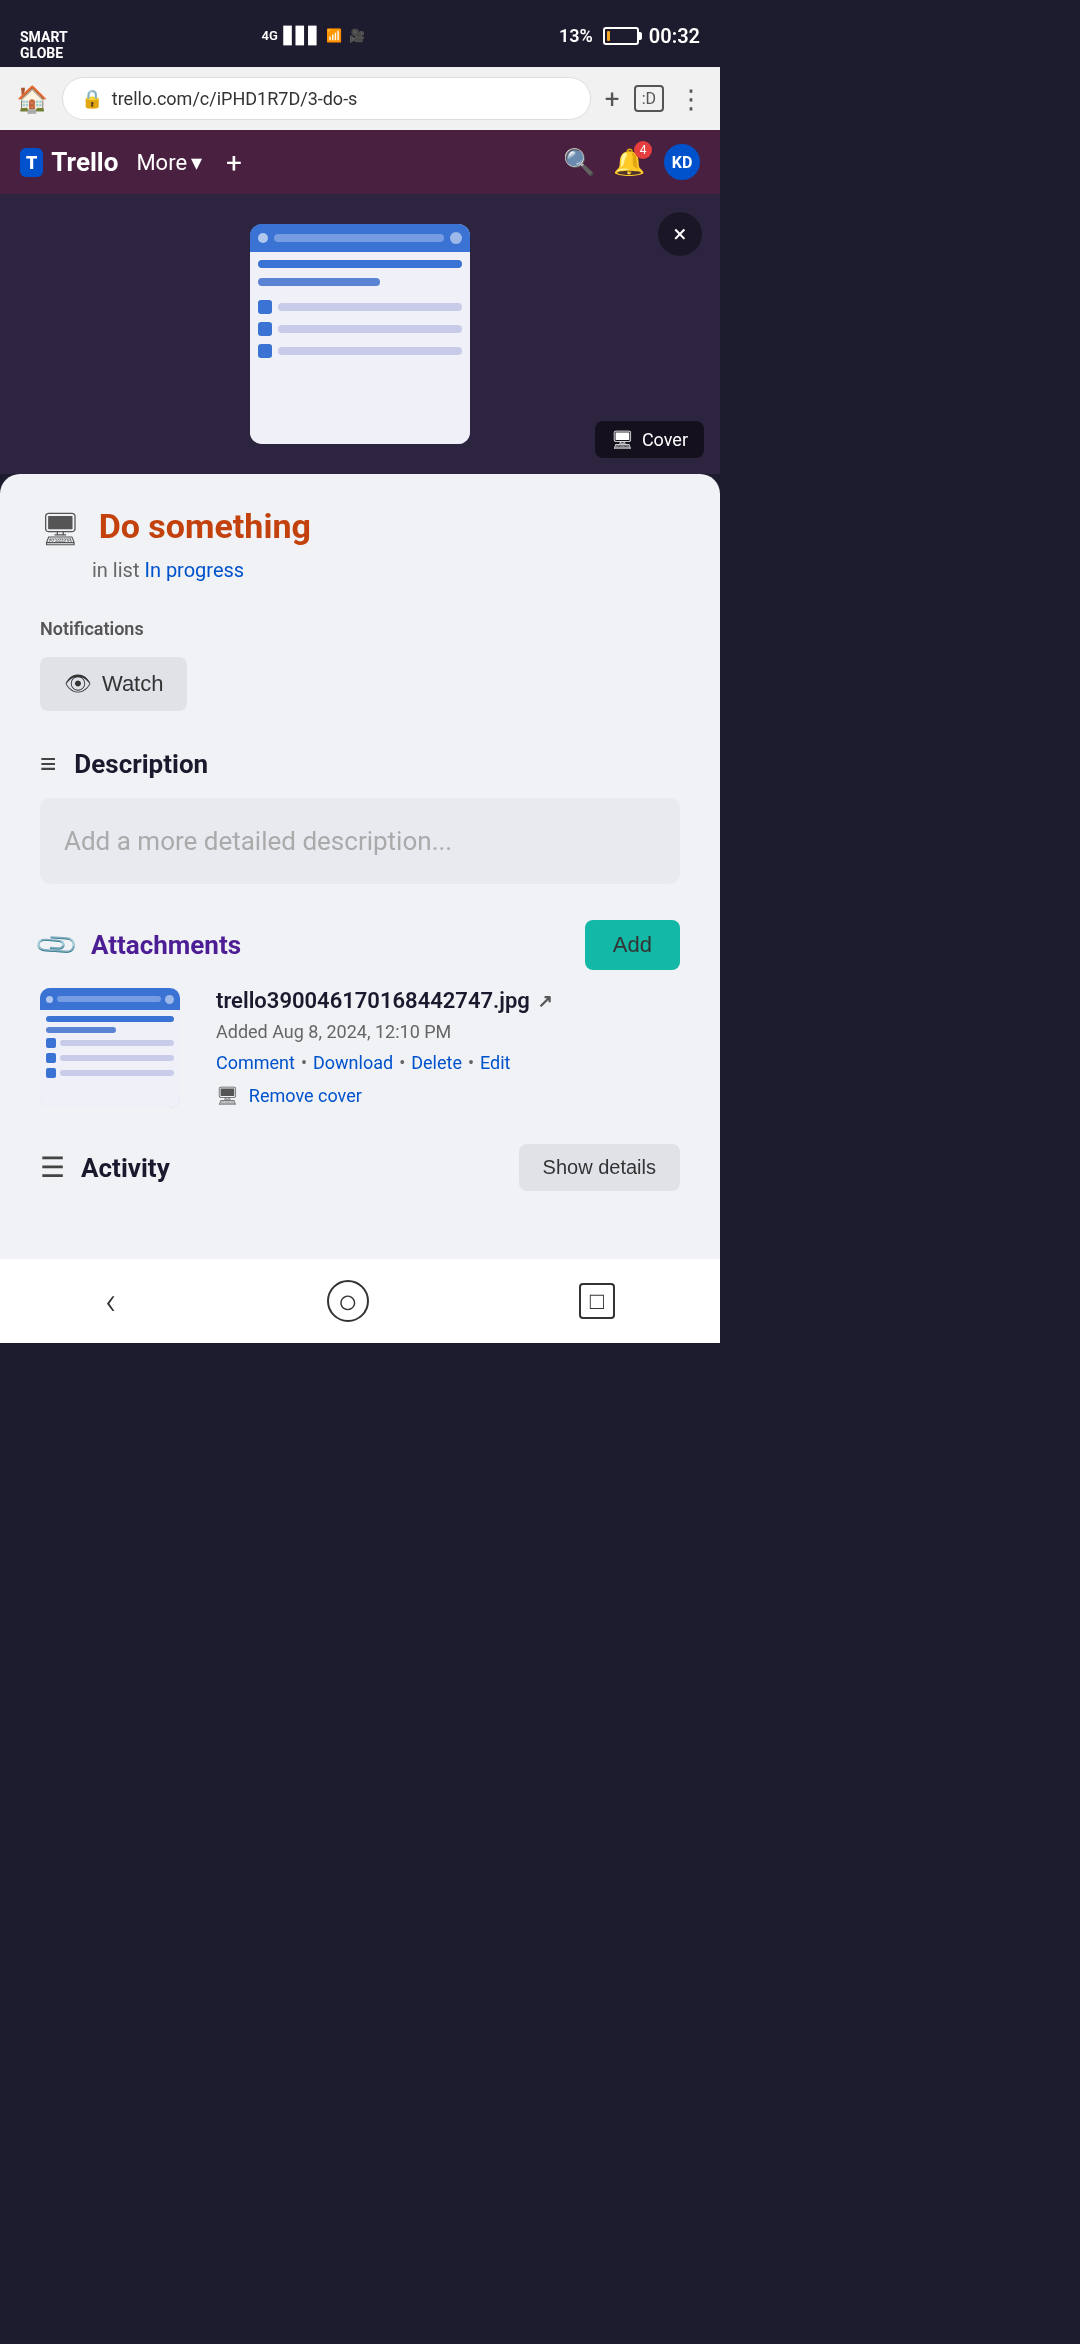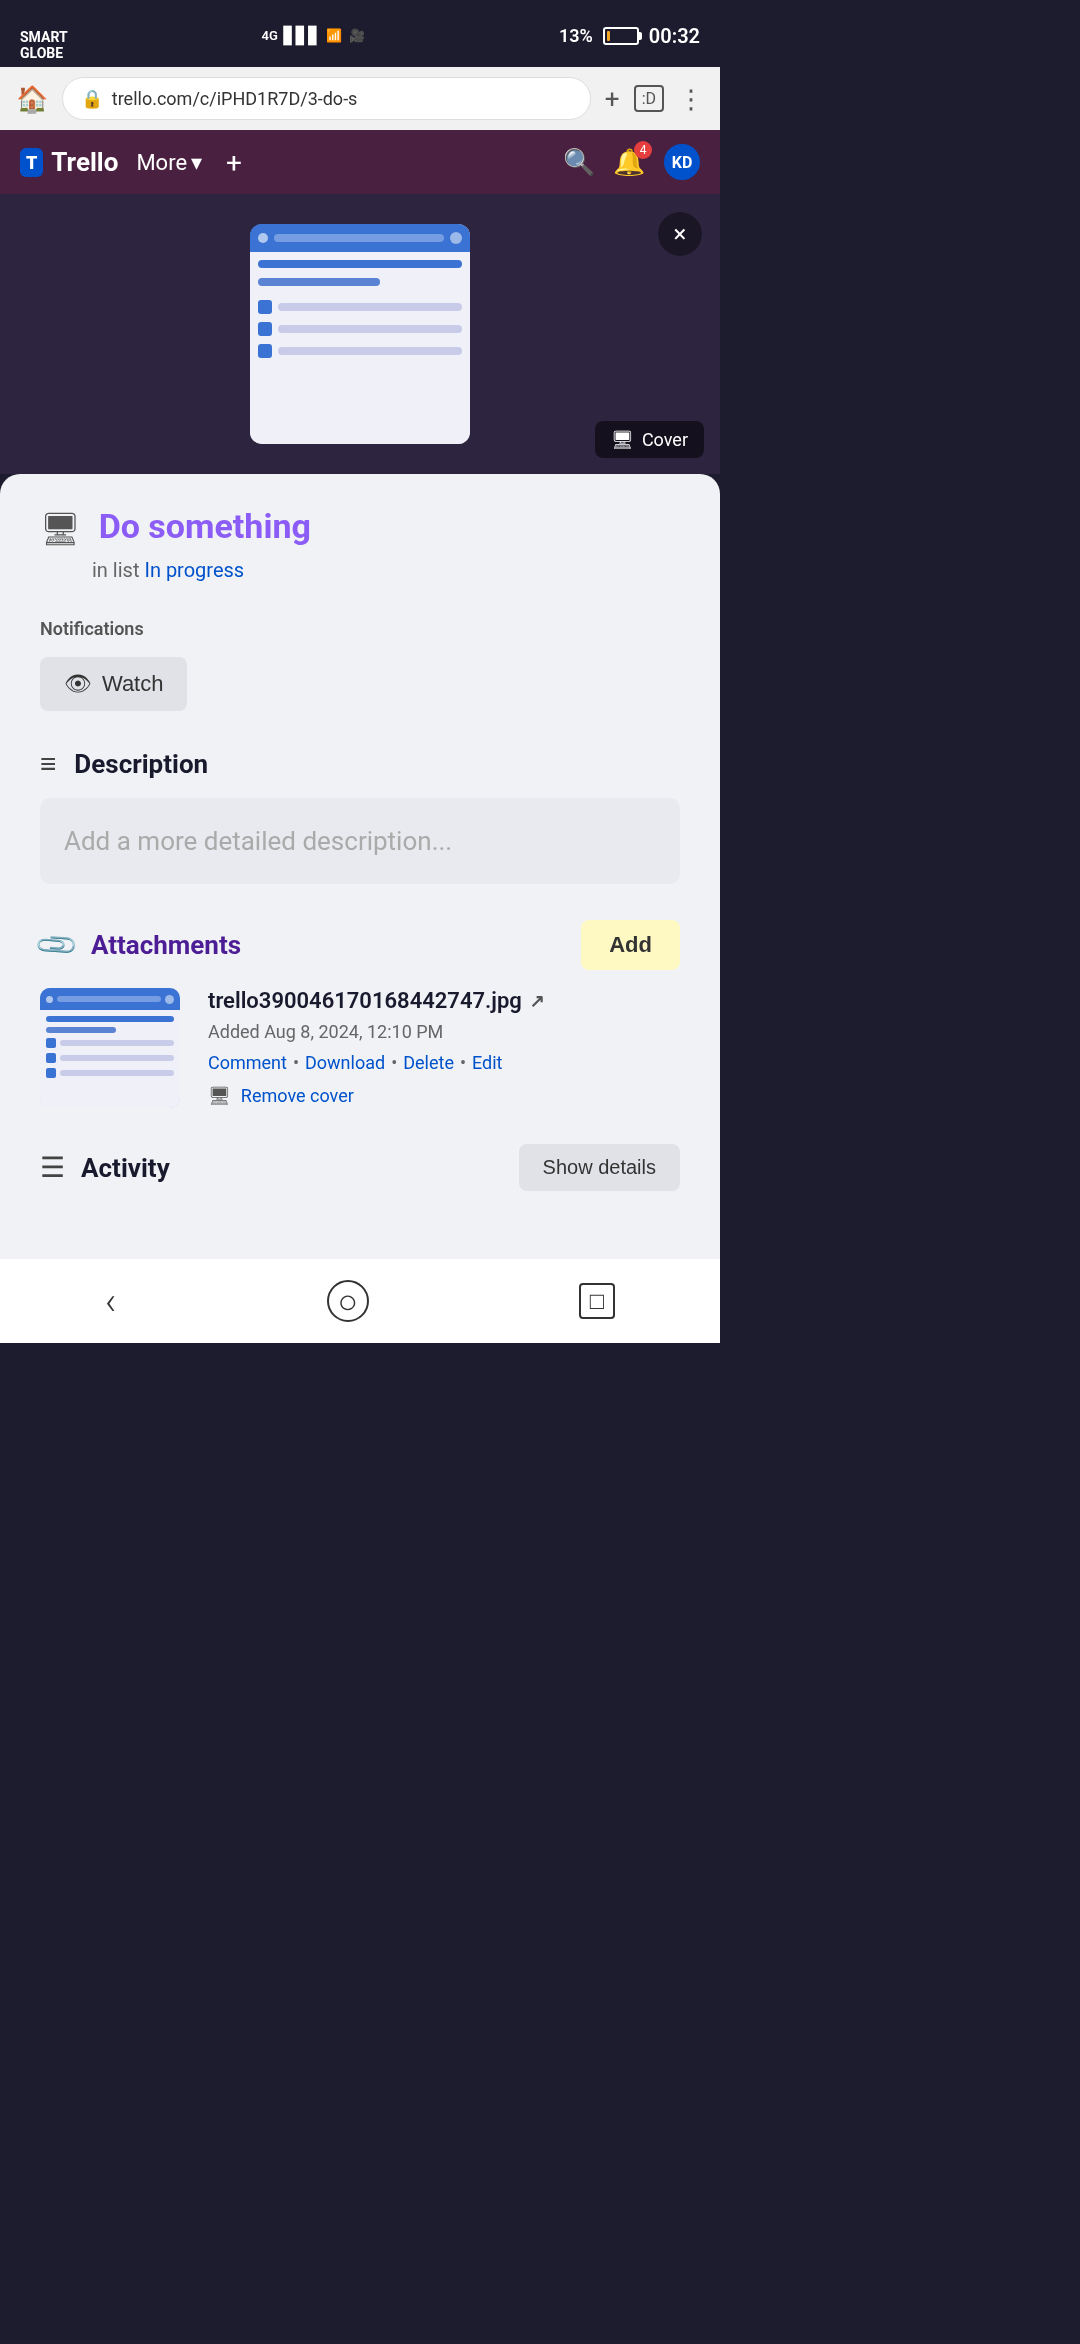--- a/index.html
+++ b/index.html
@@ -135,21 +135,21 @@
       background: #f0f2f5;
       border-radius: 20px 20px 0 0;
       padding: 32px 40px;
       flex: 1;
     }
 
     .card-title-row {
       display: flex; align-items: flex-start; gap: 18px; margin-bottom: 10px;
     }
     .card-title-icon { font-size: 32px; color: #555; margin-top: 4px; flex-shrink: 0; }
-    .card-title { font-size: 34px; font-weight: 700; color: #8b5cf6; }
+    .card-title { font-size: 34px; font-weight: 700; color: #c2410c; }
     .card-subtitle { font-size: 20px; color: #666; margin-left: 52px; margin-bottom: 36px; }
     .card-subtitle a { color: #0052cc; text-decoration: none; }
 
     .section { margin-bottom: 36px; }
     .section-label {
       font-size: 18px; font-weight: 600; color: #555; margin-bottom: 18px; text-transform: capitalize;
     }
 
     .watch-btn {
       display: flex; align-items: center; gap: 10px;
@@ -174,26 +174,26 @@
     }
 
     .attachments-section { margin-bottom: 36px; }
     .attachments-header {
       display: flex; align-items: center; justify-content: space-between; margin-bottom: 18px;
     }
     .attachments-header-left { display: flex; align-items: center; gap: 16px; }
     .attachments-icon { font-size: 28px; color: #444; transform: rotate(-45deg); display: inline-block; }
     .attachments-title { font-size: 26px; font-weight: 700; color: #4c1d95; }
     .add-btn {
-      background: #fef9c3; border-radius: 8px; padding: 12px 28px;
-      font-size: 22px; font-weight: 700; color: #333; cursor: pointer; border: none;
+      background: #14b8a6; border-radius: 8px; padding: 12px 28px;
+      font-size: 22px; font-weight: 400; color: #333; cursor: pointer; border: none;
     }
 
     .attachment-item {
-      display: flex; gap: 28px; align-items: flex-start;
+      display: flex; gap: 36px; align-items: flex-start;
     }
     .attachment-thumb {
       width: 140px; height: 120px;
       border-radius: 10px; overflow: hidden; flex-shrink: 0;
       background: linear-gradient(135deg, #4a90d9 0%, #e8e8f0 50%, #c0c8e8 100%);
       display: flex; flex-direction: column;
     }
     .thumb-header { background: #3b73d4; height: 22px; display: flex; align-items: center; padding: 0 6px; gap: 4px; }
     .thumb-dot { width: 7px; height: 7px; background: rgba(255,255,255,0.6); border-radius: 50%; }
     .thumb-body { flex: 1; background: #f0f0f8; padding: 6px; }

